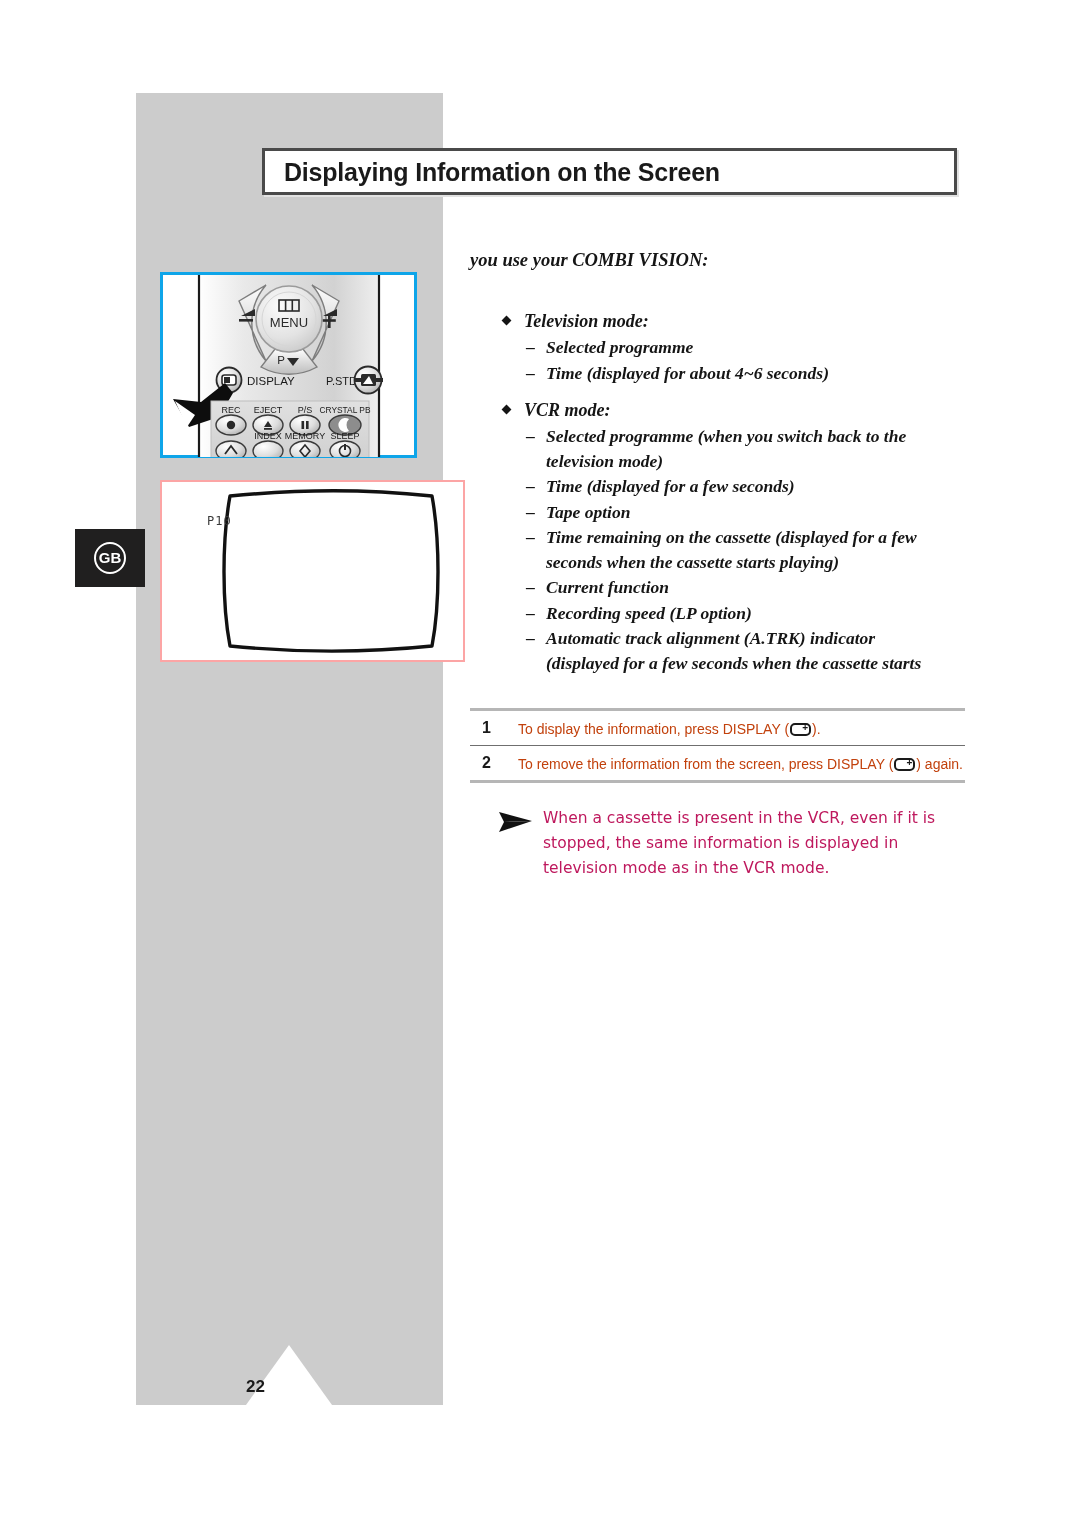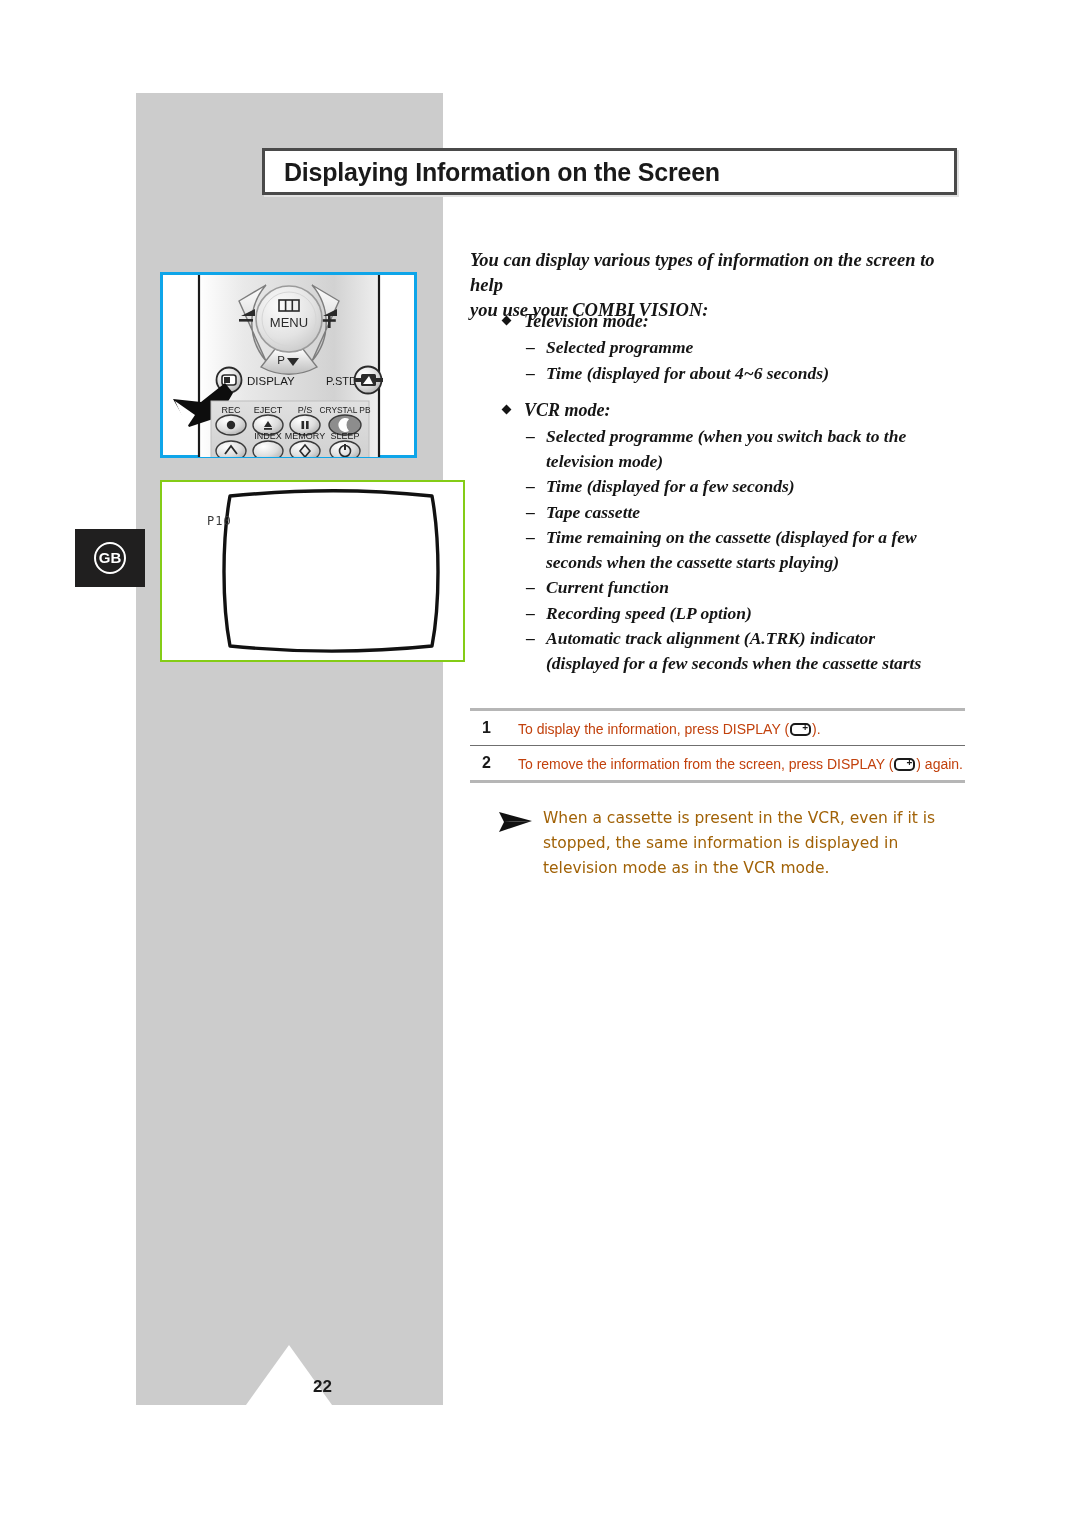--- a/index.html
+++ b/index.html
@@ -40,21 +40,21 @@
     height: 0;
     border-left: 43px solid transparent;
     border-right: 43px solid transparent;
     border-bottom: 60px solid #ffffff;
   }
   #page-number-notch .num {
     position: absolute;
     left: 110px;
     top: 32px;
     width: 86px;
-    text-align: right;
+    text-align: left;
     font-size: 17px;
     font-weight: bold;
     color: #1a1a1a;
     letter-spacing: 0px;
   }
 
   
   #gb-tab {
     position: absolute;
     left: 75px;
@@ -115,21 +115,21 @@
     border: 3px solid #0ea5e9;
     box-sizing: border-box;
   }
   #fig-screen {
     position: absolute;
     left: 160px;
     top: 480px;
     width: 305px;
     height: 182px;
     background: #ffffff;
-    border: 2px solid #84cc16;
+    border: 2px solid #fca5a5;
     box-sizing: border-box;
     padding-left: 42px;
   }
   #fig-screen .p-label {
     position: absolute;
     left: 45px;
     top: 32px;
     font-family: "DejaVu Sans Mono", monospace;
     font-size: 12px;
     color: #3a3a3a;
@@ -273,21 +273,21 @@
     height: 24px;
   }
   #note .body {
     position: absolute;
     left: 45px;
     top: 0px;
     width: 425px;
     font-family: "DejaVu Sans", sans-serif;
     font-size: 15.5px;
     line-height: 25px;
-    color: #a16207;
+    color: #be185d;
   }
   #note .body p { margin: 0; }
   #note .body p + p { margin-top: 20px; }
   .smallcaps {
     font-size: 13.5px;
     letter-spacing: 0.2px;
   }
 </style>
 </head>
 <body>
@@ -425,21 +425,20 @@
 </div>
 
 <div id="fig-screen">
   <svg width="253" height="178" viewBox="0 0 253 178">
     <path d="M26 14 C100 7 160 7 228 14 C236 58 236 122 228 164 C160 171 96 171 26 164 C18 122 18 58 26 14 Z" fill="#ffffff" stroke="#111111" stroke-width="3.4" stroke-linejoin="round"></path>
   </svg>
   <div class="p-label">P10</div>
 </div>
 
 <div id="intro">
-  <div>You can display various types of information on the screen to help</div>
   <div>you use your COMBI VISION:</div>
 </div>
 
 <div id="bullets">
 
   <div class="blk">
     <div class="b-head">
       <span class="dia"></span>
       <span>Television mode:</span>
     </div>
@@ -465,21 +464,21 @@
       <span class="cont">television mode)</span>
     </div>
 
     <div class="b-sub">
       <span class="dash">–</span>
       <span>Time (displayed for a few seconds)</span>
     </div>
 
     <div class="b-sub">
       <span class="dash">–</span>
-      <span>Tape cassette</span>
+      <span>Tape option</span>
     </div>
 
     <div class="b-sub">
       <span class="dash">–</span>
       <span>Time remaining on the cassette (displayed for a few</span>
       <span class="cont">seconds when the cassette starts playing)</span>
     </div>
 
     <div class="b-sub">
       <span class="dash">–</span>

